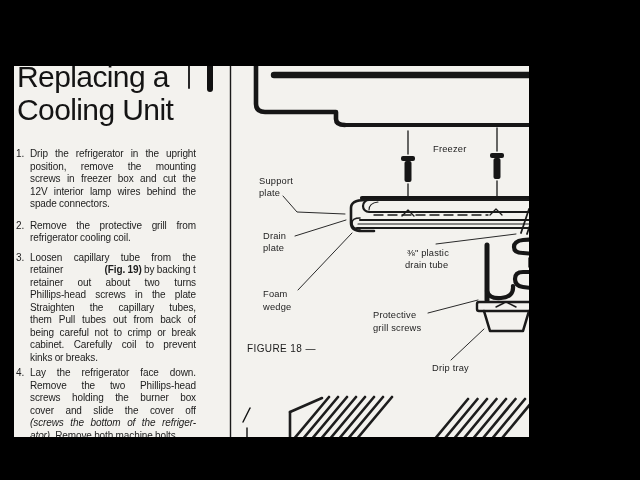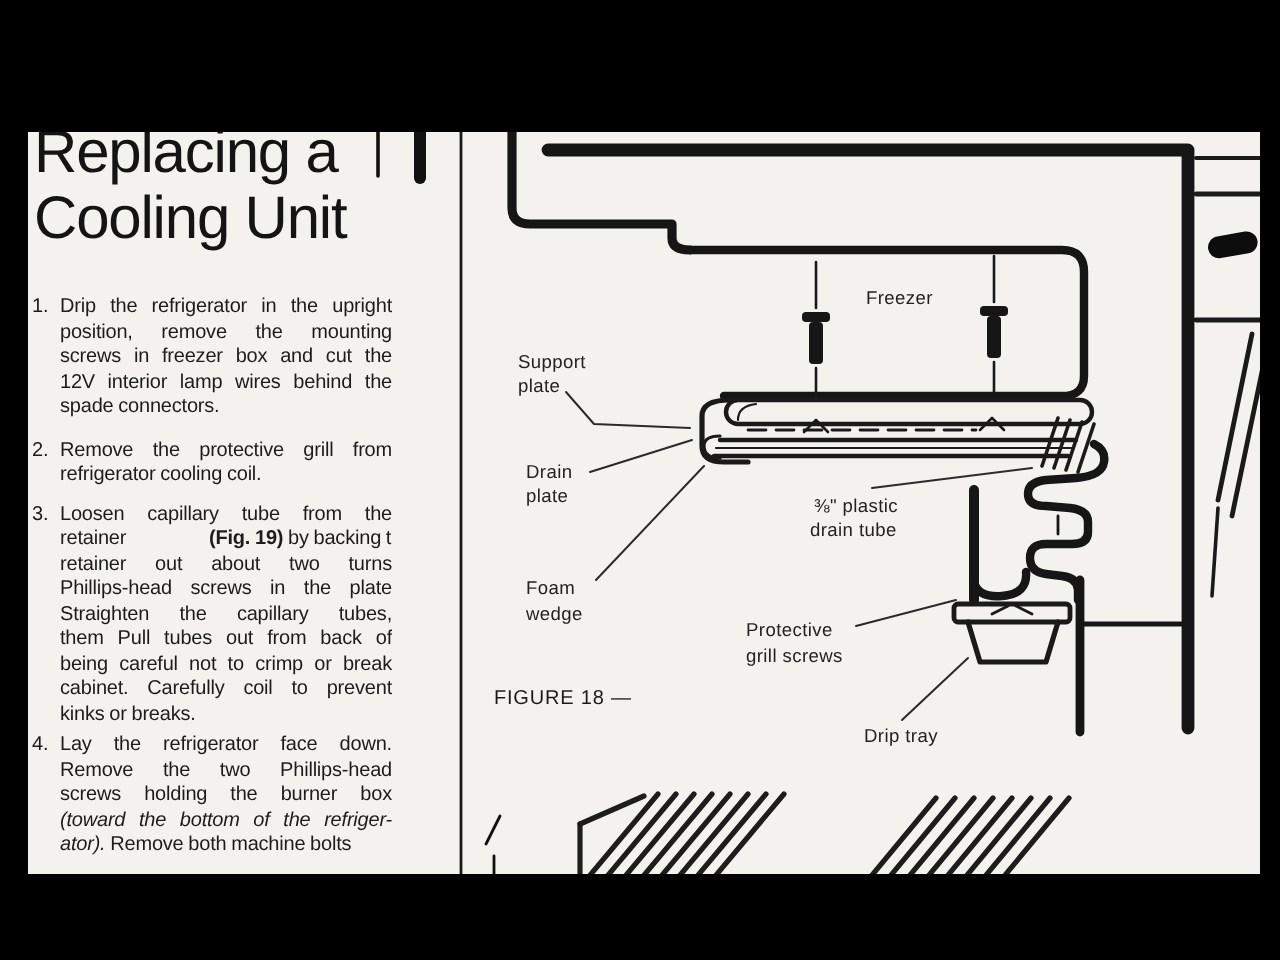--- a/index.html
+++ b/index.html
@@ -1,21 +1,21 @@
 <!DOCTYPE html>
 <html><head>
 <meta charset="utf-8">
 <style>
   html,body{margin:0;padding:0;background:#000;}
   #screen{
     position:relative;width:640px;height:480px;background:#000;overflow:hidden;
     font-family:"Liberation Sans",sans-serif;
   }
   #page{
-    position:absolute;left:14px;top:66px;width:616px;height:371px;
+    position:absolute;left:14px;top:66px;width:515px;height:371px;
     background:#f3f2ee;overflow:hidden;color:#1f1f1f;
   }
   .title{
     position:absolute;left:3px;top:-6px;
     font-size:30px;line-height:33px;letter-spacing:-0.6px;
     color:#141414;white-space:nowrap;
   }
   #steps{
     position:absolute;left:2px;top:82px;width:181px;
     font-size:10px;line-height:12.5px;letter-spacing:-0.1px;word-spacing:-0.3px;
@@ -77,21 +77,22 @@
             <div class="line"><span>cabinet. Carefully coil to prevent</span></div>
             <div class="line end"><span>kinks or breaks.</span></div>
           </div>
         </div>
         <div class="step">
           <span class="num">4.</span>
           <div class="sbody">
             <div class="line"><span>Lay the refrigerator face down.</span></div>
             <div class="line"><span>Remove the two Phillips-head</span></div>
             <div class="line"><span>screws holding the burner box</span></div>
-            <div class="line"><span style="font-style: italic;">(toward the bottom of the refriger-</span></div>
+            <div class="line"><span>cover and slide the cover off</span></div>
+            <div class="line"><span style="font-style: italic;">(screws the bottom of the refriger-</span></div>
             <div class="line end"><span style="font-style: italic;">ator).</span><span> Remove both machine bolts</span></div>
           </div>
         </div>
       </div>
 
     <svg width="616" height="371" viewBox="14 66 616 371" style="position:absolute;left:0;top:0;" fill="none" stroke-linecap="round" stroke-linejoin="round">
 
       <g stroke="#1a1a1a">
         <path d="M230.5,66 V437" stroke-width="1.4"></path>
       </g>

